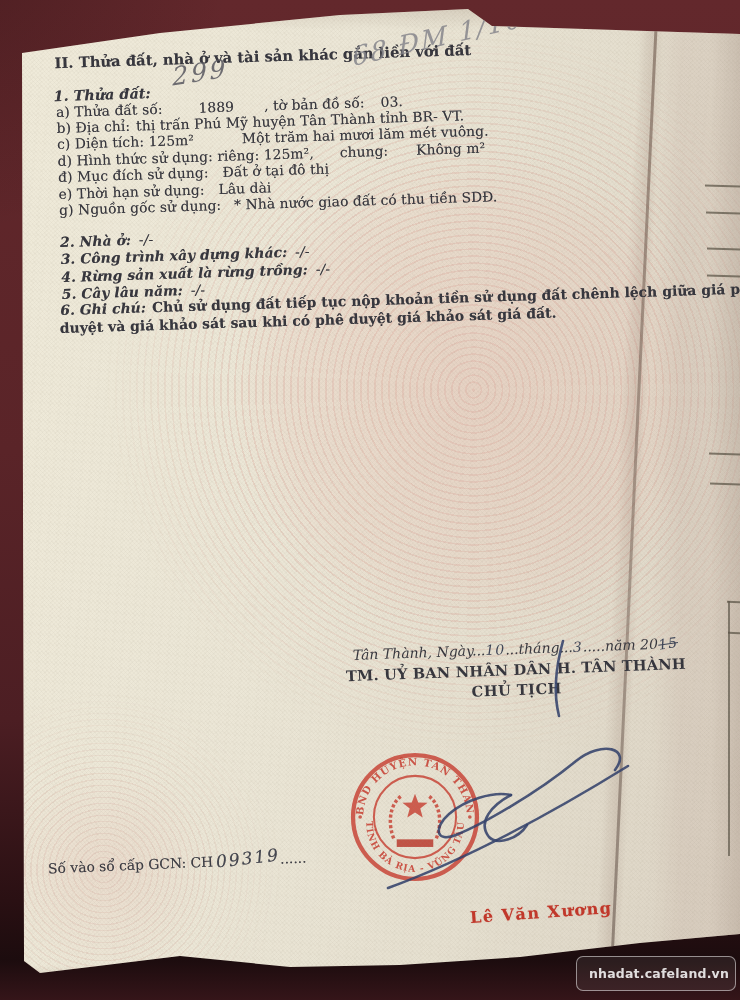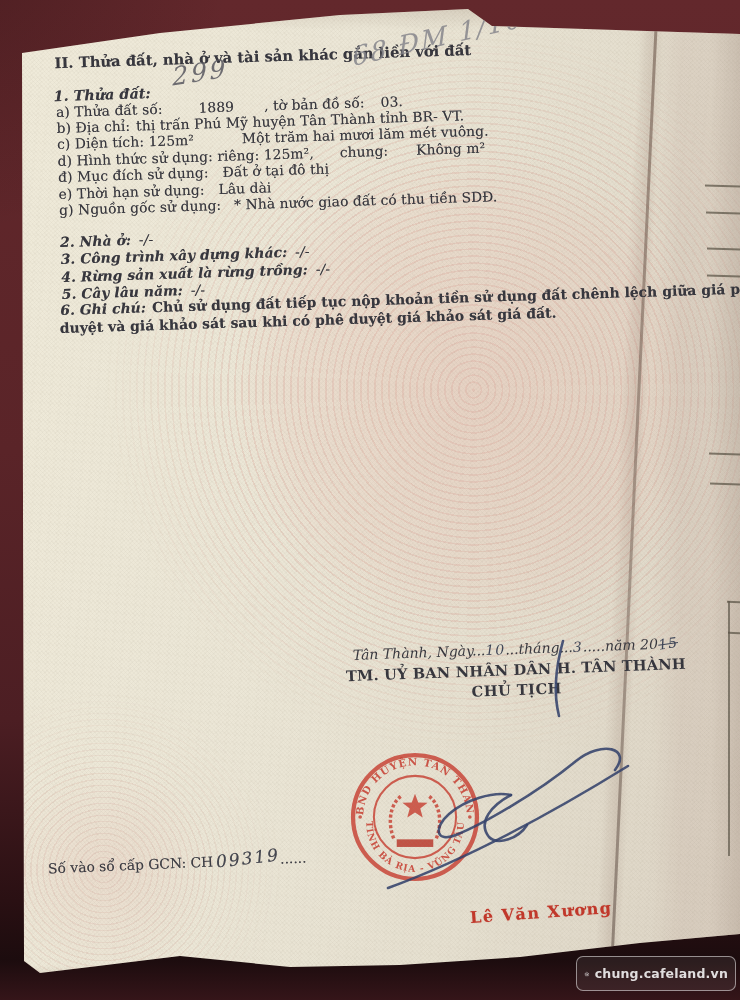--- a/index.html
+++ b/index.html
@@ -222,16 +222,16 @@
 
   <div class="wm">
     <svg width="20" height="20" viewBox="0 0 24 24">
       <g fill="none" stroke="rgba(255,255,255,.85)" stroke-width="1.7" stroke-linecap="round" stroke-linejoin="round">
         <path d="M3.5 11 L12 4 L20.5 11"></path>
         <path d="M6 10 V 19.5 H 18 V 10"></path>
         <circle cx="11.5" cy="13.2" r="3.1"></circle>
         <line x1="13.8" y1="15.5" x2="16.4" y2="18.1"></line>
       </g>
     </svg>
-    <span class="wm-text">chung.cafeland.vn</span>
+    <span class="wm-text">nhadat.cafeland.vn</span>
   </div>
 
 </div>
 
 </body></html>

